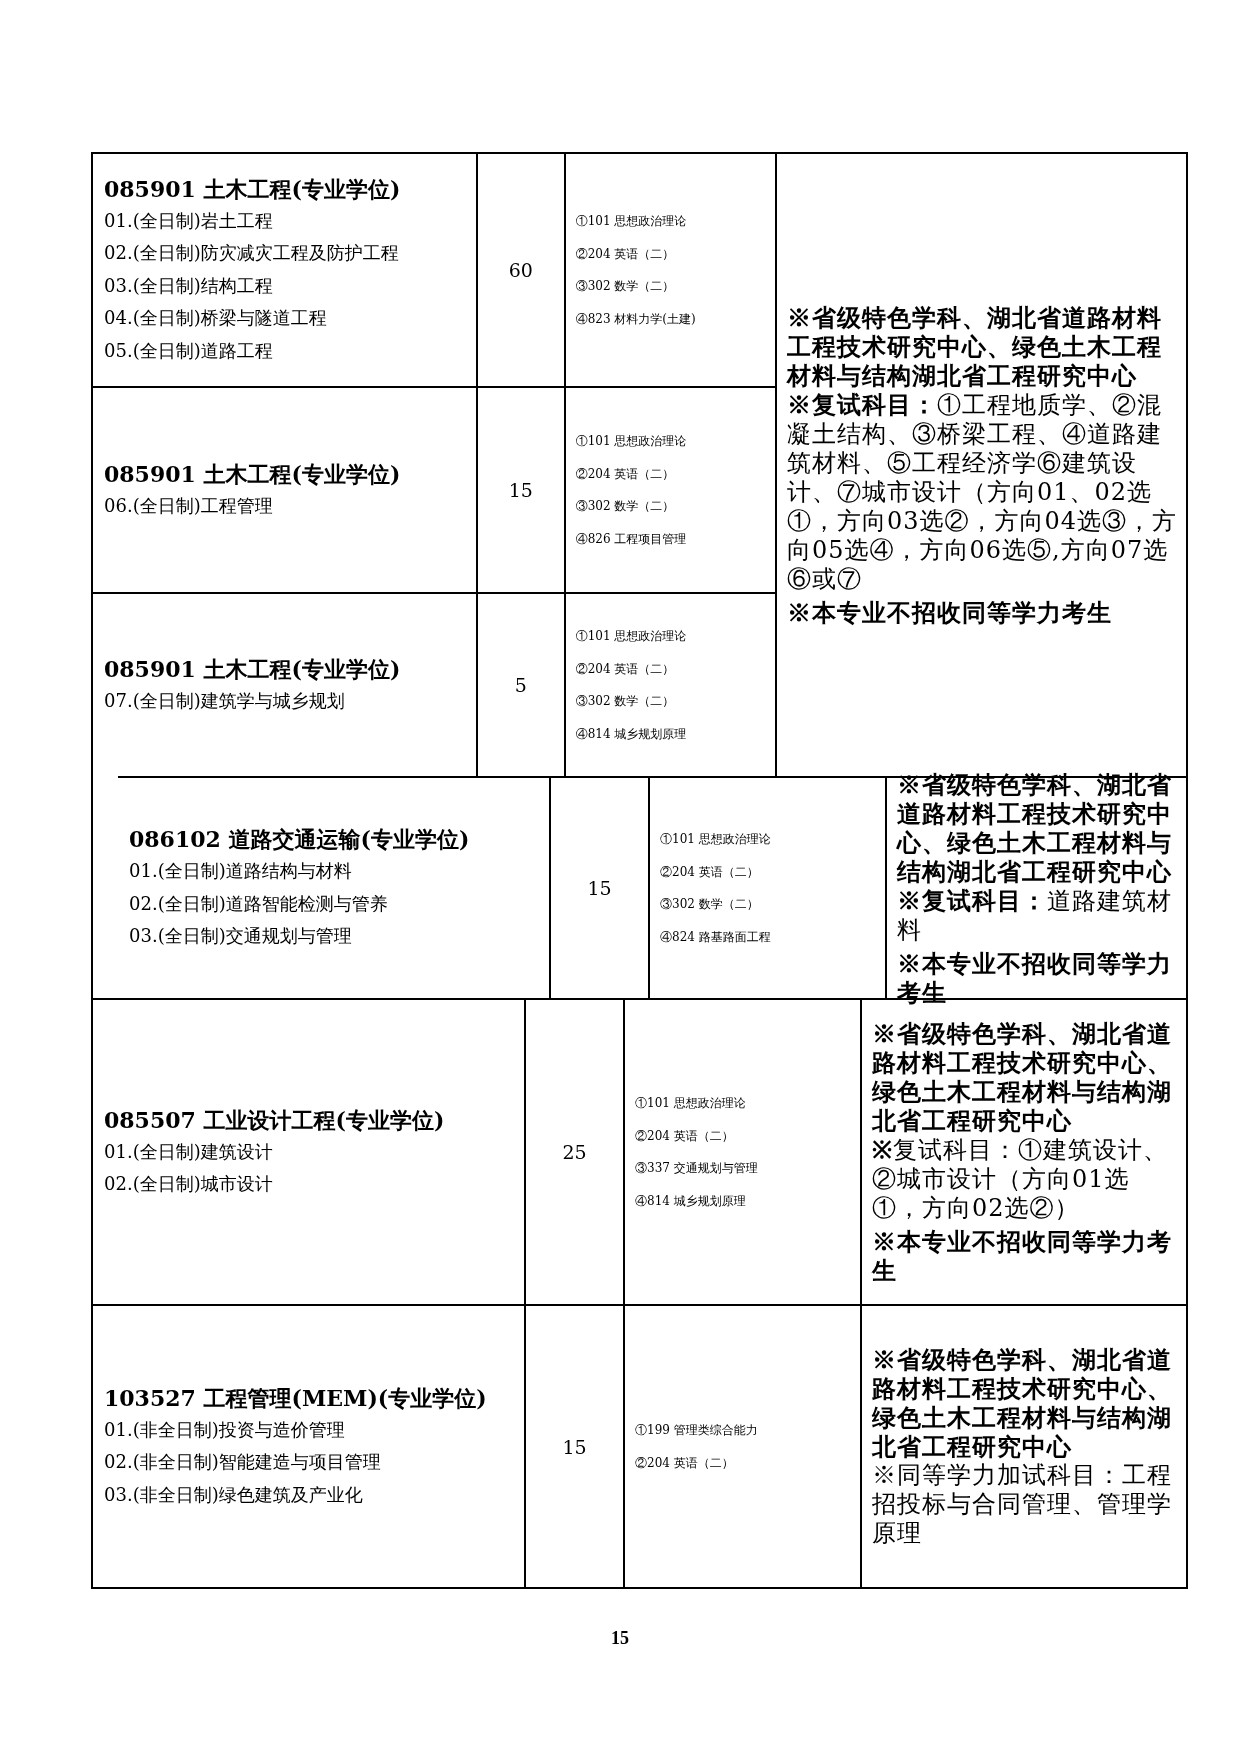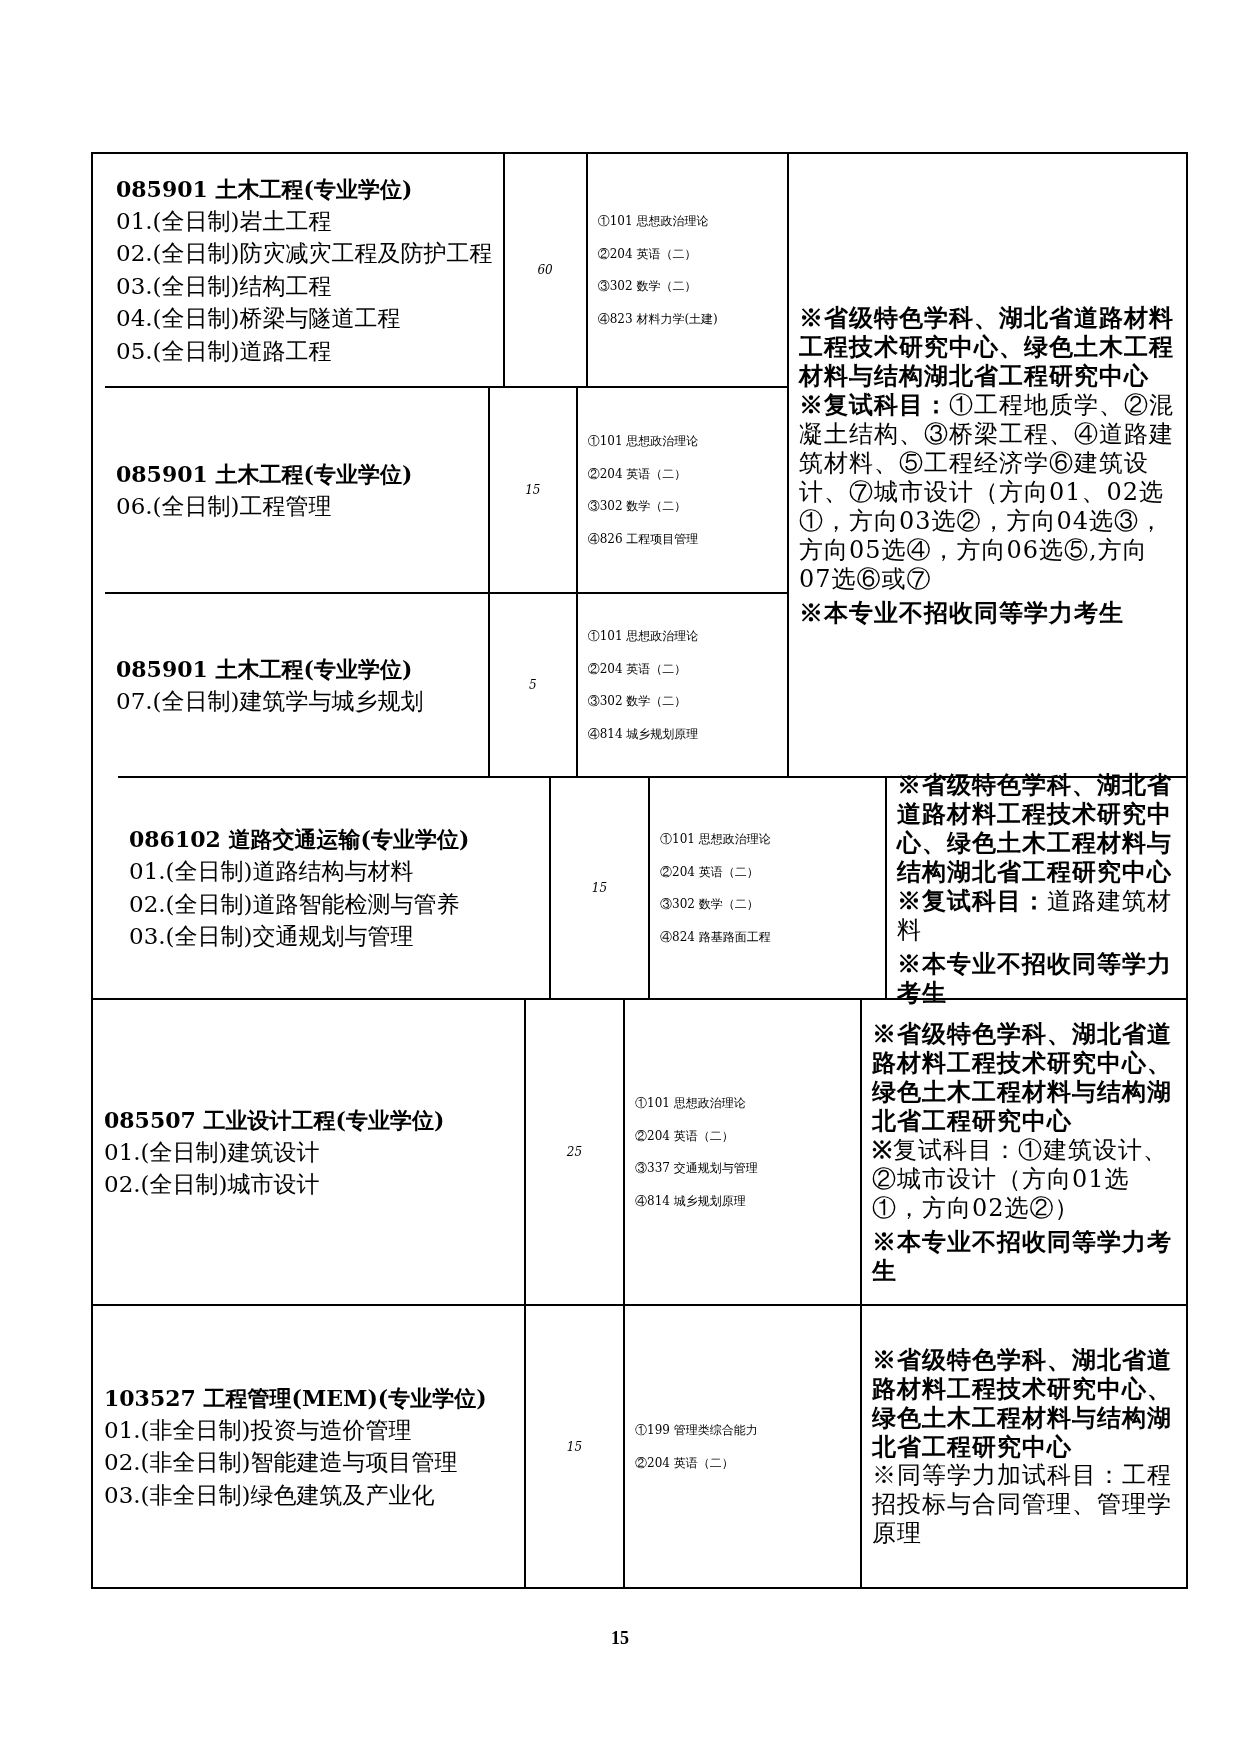--- a/index.html
+++ b/index.html
@@ -4,35 +4,35 @@
 <style>
   html, body { margin: 0; padding: 0; background: #ffffff; }
   body { width: 1240px; height: 1754px; position: relative; overflow: hidden;
          font-family: "DejaVu Serif", "Liberation Serif", serif; color: #000; }
   .table { position: absolute; left: 91px; top: 152px; width: 1097px;
            border: 2px solid #000; box-sizing: border-box; }
   .row { display: flex; border-top: 2px solid #000; box-sizing: border-box; }
   .row.first { border-top: none; }
   .cell { box-sizing: border-box; display: flex; flex-direction: column; justify-content: center; }
   .c-major { width: 433px; padding: 0 10px 0 11px; border-right: 2px solid #000; }
-  .c-quota { width: 99px; border-right: 2px solid #000; align-items: center; font-size: 12px; font-style: italic; }
+  .c-quota { width: 99px; border-right: 2px solid #000; align-items: center; font-size: 19px; }
   .c-exam  { width: 237px; padding: 0 6px 0 10px; border-right: 2px solid #000; }
   .c-notes { flex: 1; padding: 0 8px 0 10px; }
   .major-title { font-weight: bold; font-size: 22px; line-height: 32px; font-family: "DejaVu Serif", serif; }
-  .dir { font-size: 23px; line-height: 32.5px; white-space: nowrap; }
+  .dir { font-size: 18px; line-height: 32.5px; white-space: nowrap; }
   .exam { font-size: 12px; line-height: 32.5px; white-space: nowrap; }
   .note { font-size: 24px; line-height: 29px; letter-spacing: 1px; }
   .note.bold { font-weight: bold; }
   .note .lead { font-weight: bold; }
   .note.spaced { margin-top: 4px; }
   .page-number { position: absolute; left: 0; width: 1240px; top: 1628px; text-align: center;
                  font-weight: bold; font-size: 18px; font-family: "Liberation Serif", serif; }
   
   .merge-wrap { display: flex; }
-  .merge-left { display: flex; flex-direction: column; width: 684px; margin-left: 12px; }
+  .merge-left { display: flex; flex-direction: column; width: 684px; }
   .merge-left .row { border-top: 2px solid #000; }
   .merge-left .row.first { border-top: none; }
   .merge-right { flex: 1; display: flex; flex-direction: column; justify-content: center; padding: 0 8px 0 10px; box-sizing: border-box; }
 </style>
 </head>
 <body>
 
 <div class="table">
 
   <div class="merge-wrap">

